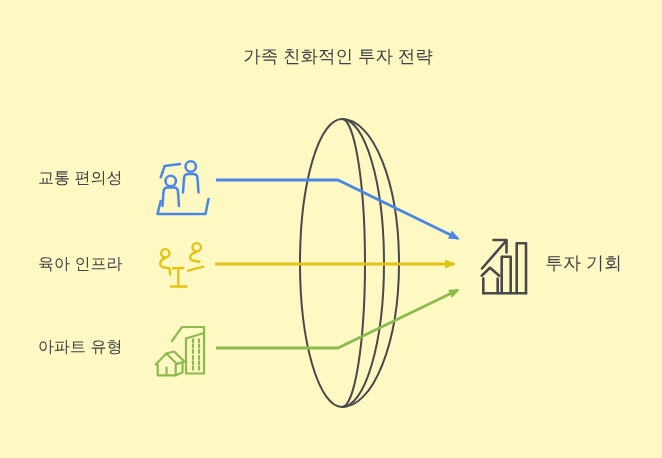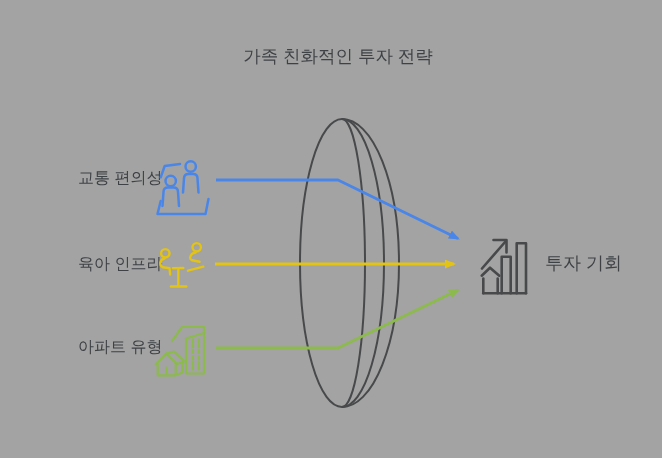--- a/index.html
+++ b/index.html
@@ -1,36 +1,35 @@
 <!DOCTYPE html>
 <html><head>
 <meta charset="utf-8">
 <style>
   html,body{margin:0;padding:0;background:#ffffff;}
   #canvas{
     position:relative;
     width:662px;height:458px;
-    background:#a3a3a3;
+    background:#fef9c3;
     overflow:hidden;
     font-family:"Liberation Sans","DejaVu Sans",sans-serif;
   }
   .abs{position:absolute;}
   #title{
     left:178px;top:44px;width:320px;
     text-align:center;
     font-size:17.5px;line-height:24px;
     color:#3f4245;
     white-space:nowrap;
   }
   .input-label{
     left:38px;
     font-size:16px;line-height:22px;
     color:#3f4245;
     white-space:nowrap;
-    margin-left:40px;
   }
   #label-transport{top:167px;}
   #label-childcare{top:253px;}
   #label-apartment{top:336px;}
   #label-output{
     left:545px;top:252px;
     font-size:18px;line-height:22px;
     color:#3f4245;white-space:nowrap;
   }
   svg{display:block;overflow:visible;}

